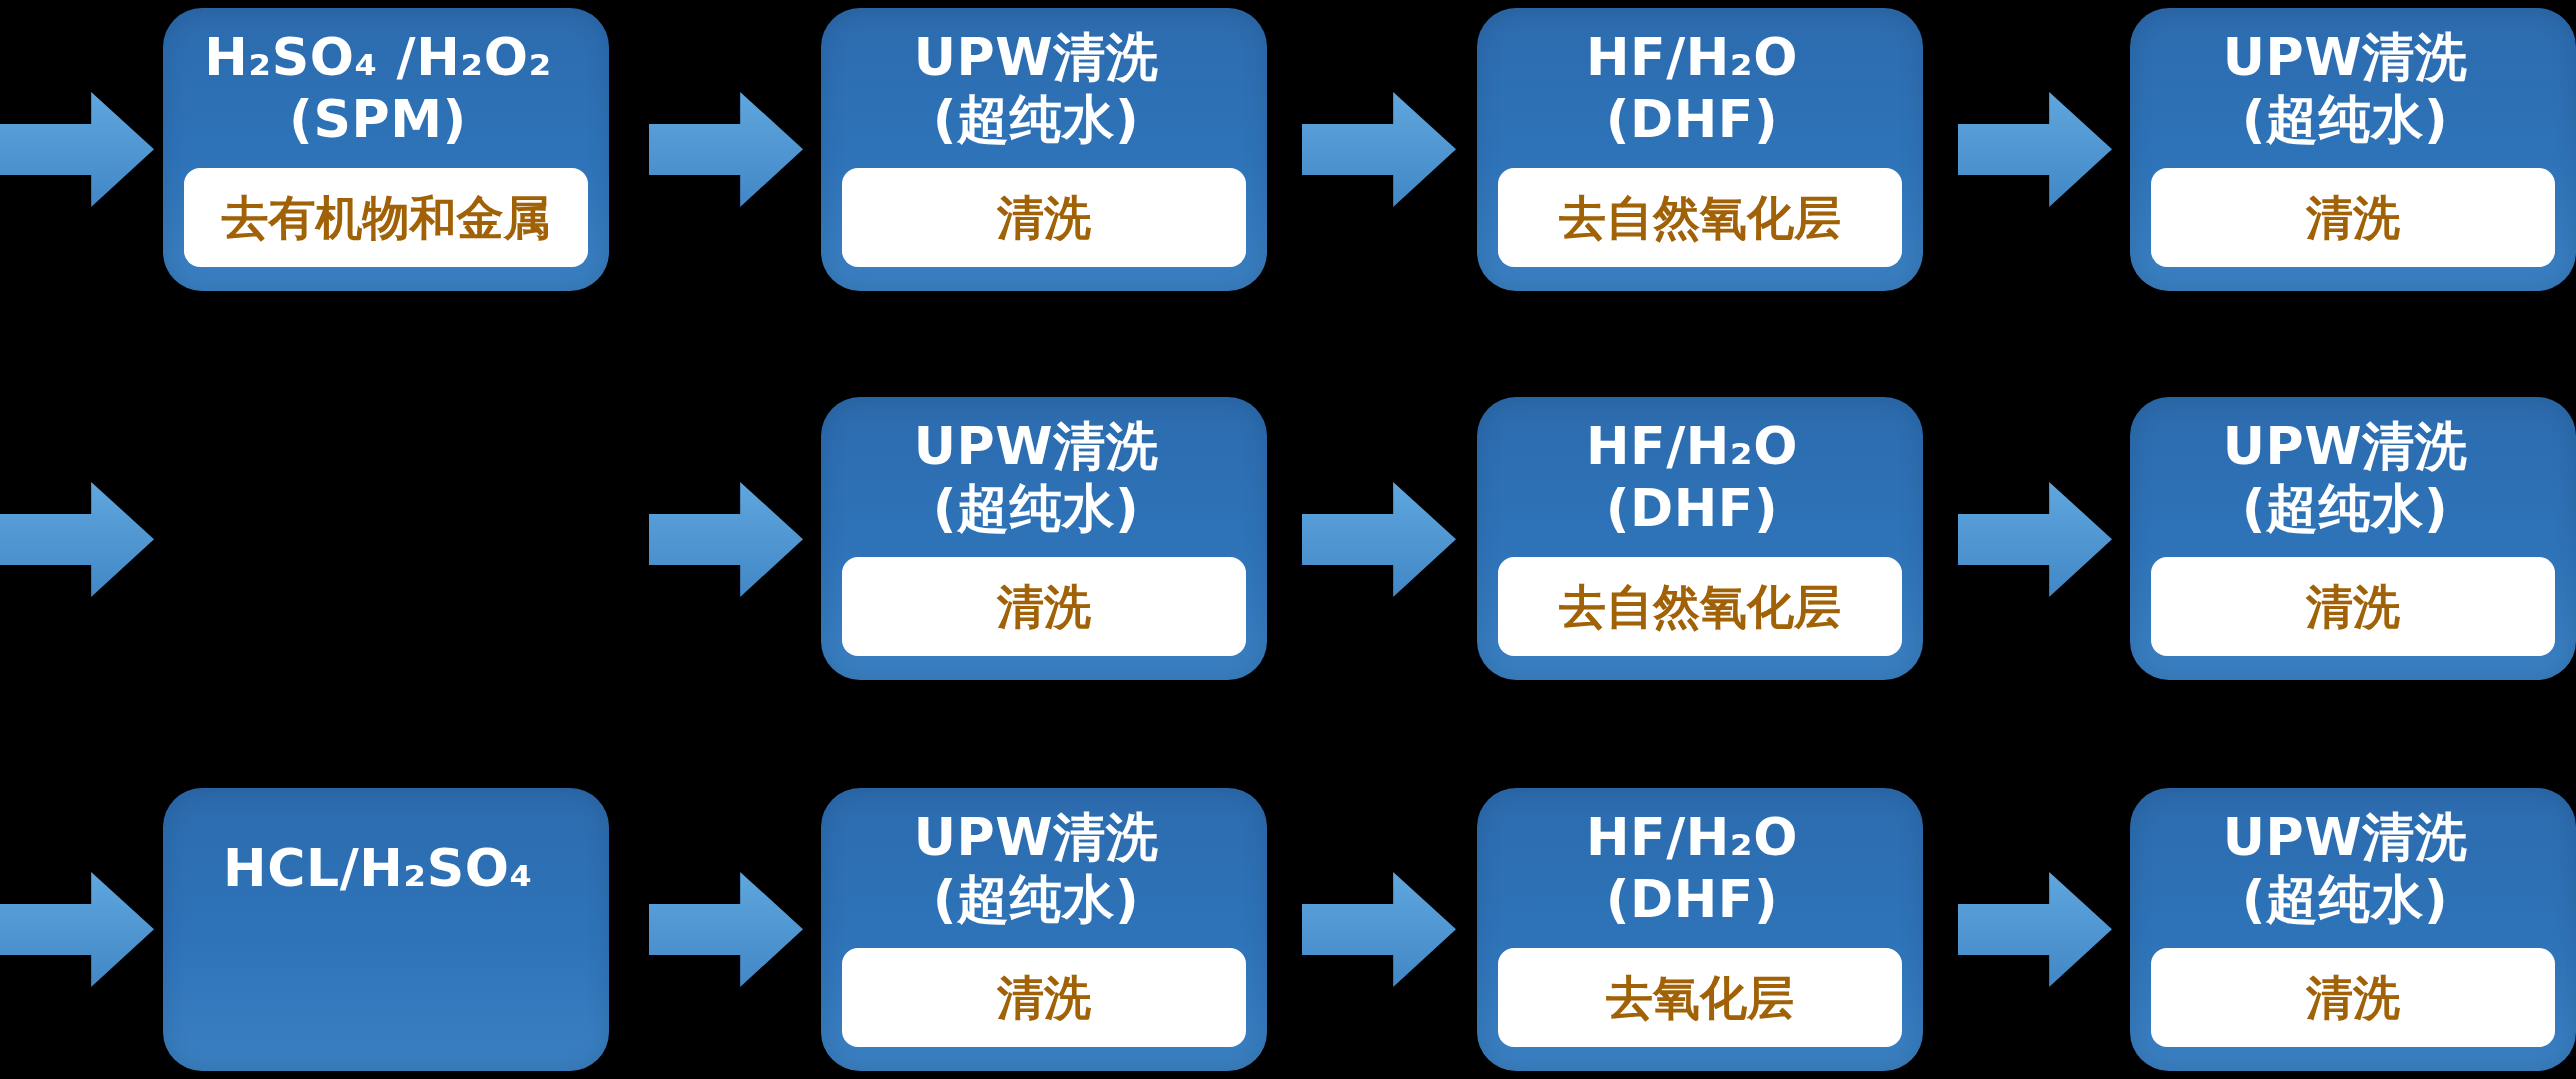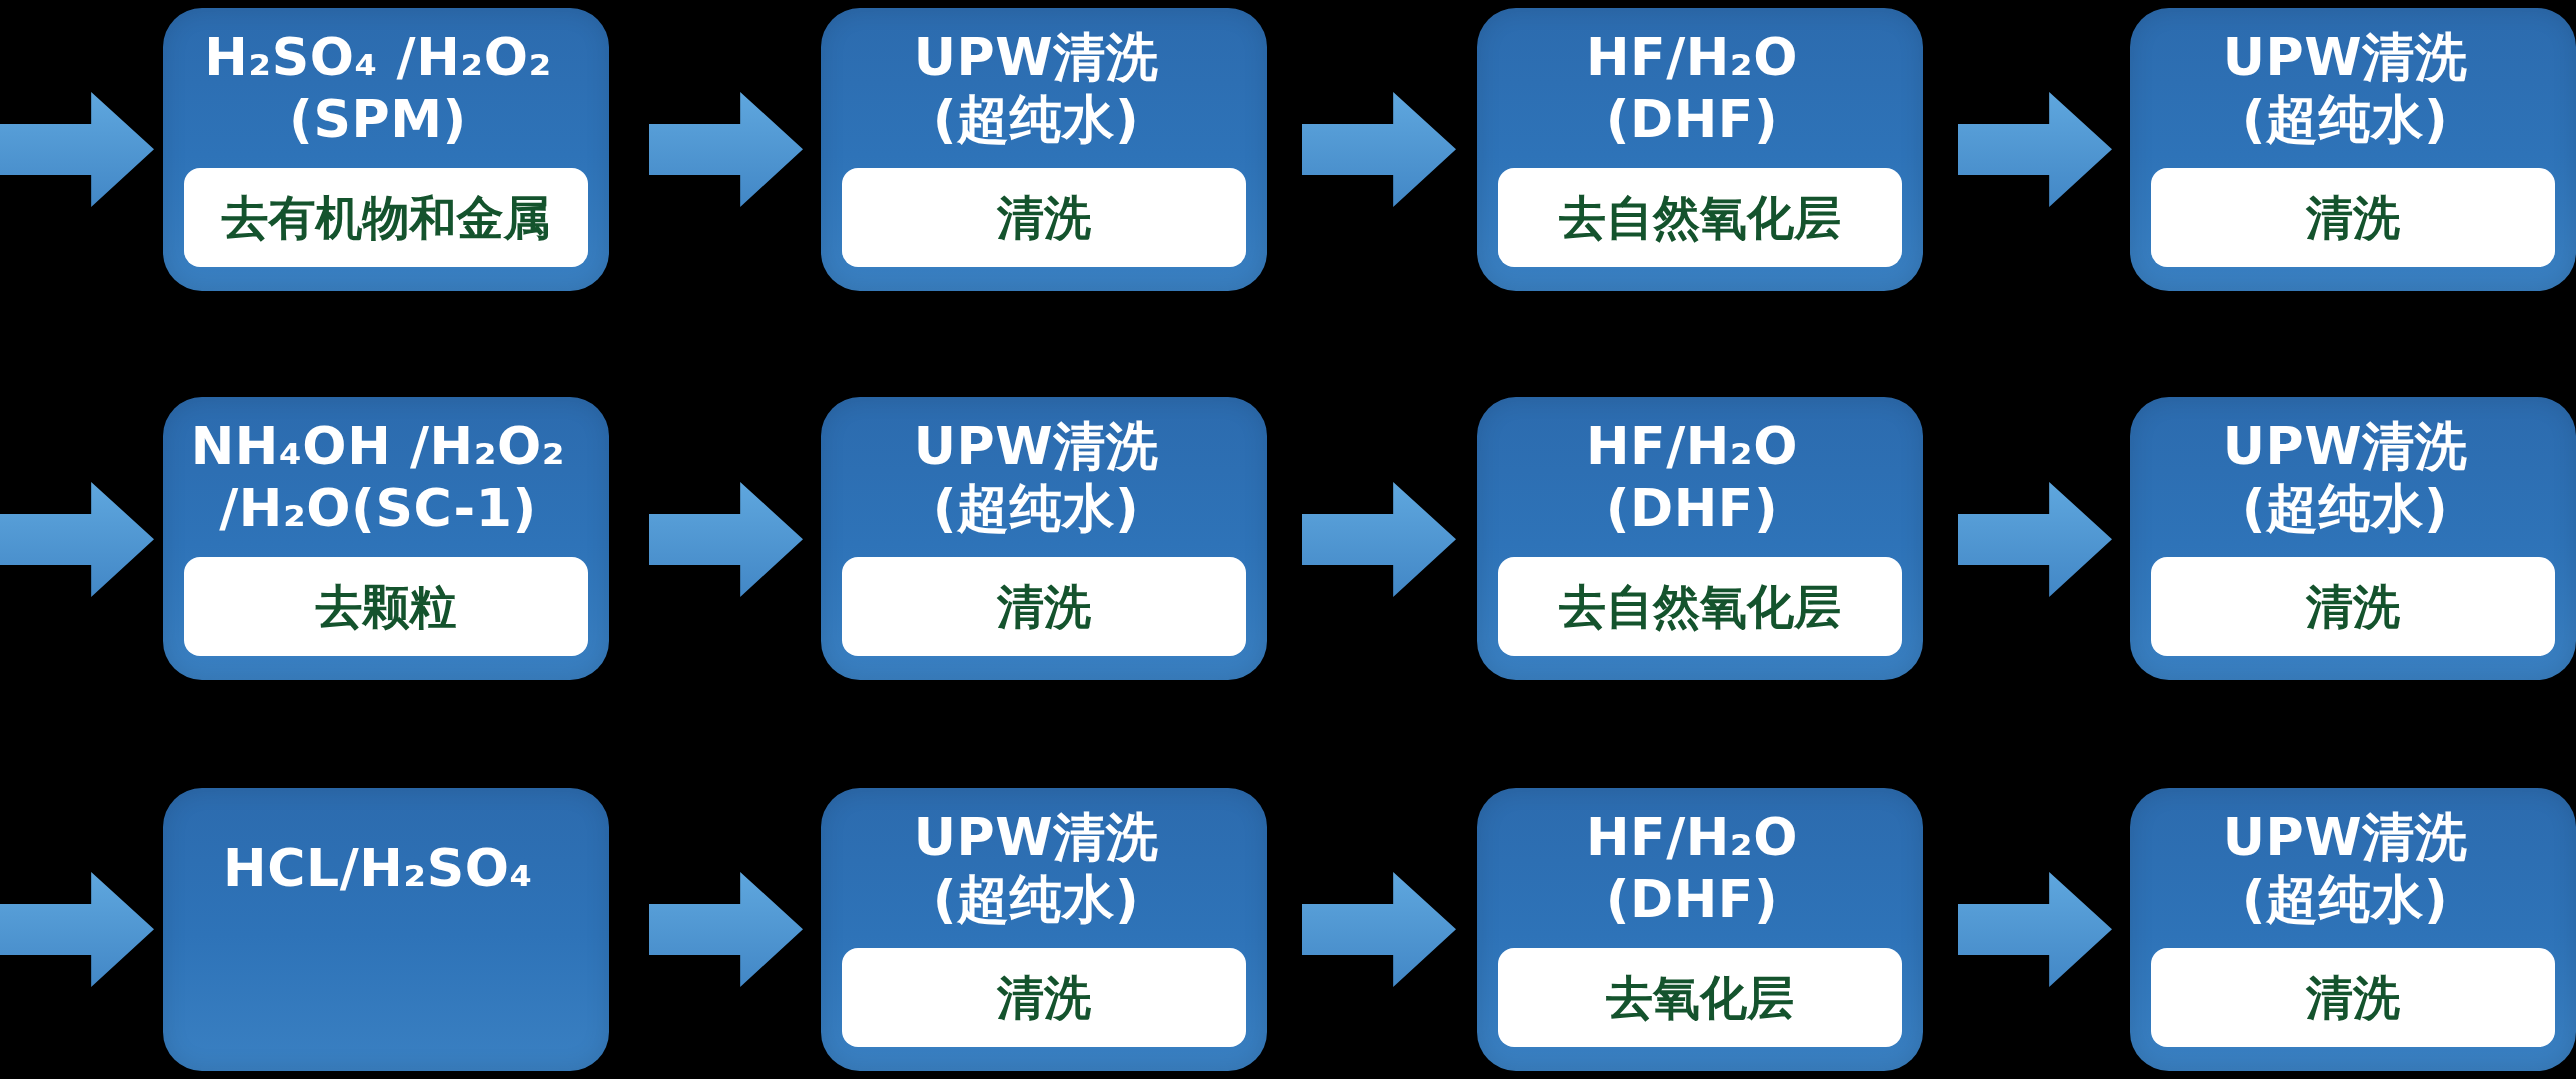--- a/index.html
+++ b/index.html
@@ -49,21 +49,21 @@
     top:160px;
     width:404px;
     height:99px;
     background:#ffffff;
     border-radius:16px;
     display:flex;
     align-items:center;
     justify-content:center;
   }
   .action{
-    color:#14532d;
+    color:#a16207;
     font-size:47px;
     font-weight:700;
     line-height:1;
     white-space:nowrap;
   }
   
   .arrow{
     position:absolute;
     width:154px;
     height:115px;
@@ -148,29 +148,20 @@
     <div class="panel">
       <span class="action">清洗</span>
     </div>
   </div>
 
   <div class="arrow r1 a0">
     <svg viewBox="0 0 250 187" preserveAspectRatio="none">
         <polygon points="0,52 148,52 148,0 250,93 148,187 148,135 0,135" fill="url(#arrowGrad)"></polygon>
       </svg>
   </div>
-  <div class="box r1 c0">
-    <div class="title">
-      <span class="tl">NH₄OH /H₂O₂</span>
-      <span class="tl">/H₂O(SC-1)</span>
-    </div>
-    <div class="panel">
-      <span class="action">去颗粒</span>
-    </div>
-  </div>
 
   <div class="arrow r1 a1">
     <svg viewBox="0 0 250 187" preserveAspectRatio="none">
         <polygon points="0,52 148,52 148,0 250,93 148,187 148,135 0,135" fill="url(#arrowGrad)"></polygon>
       </svg>
   </div>
   <div class="box r1 c1">
     <div class="title">
       <span class="tl">UPW清洗</span>
       <span class="tl">(超纯水)</span>

